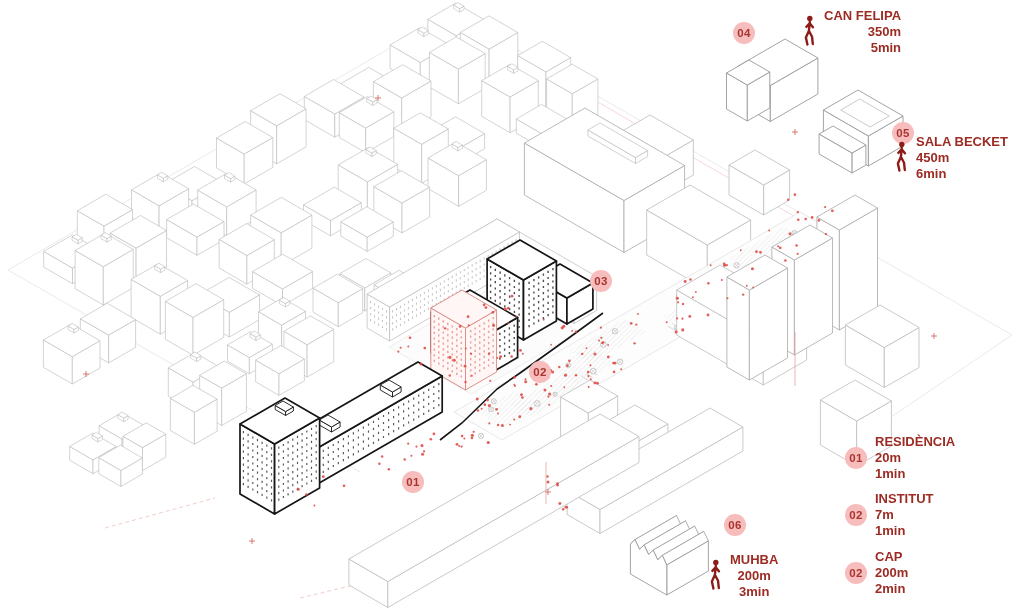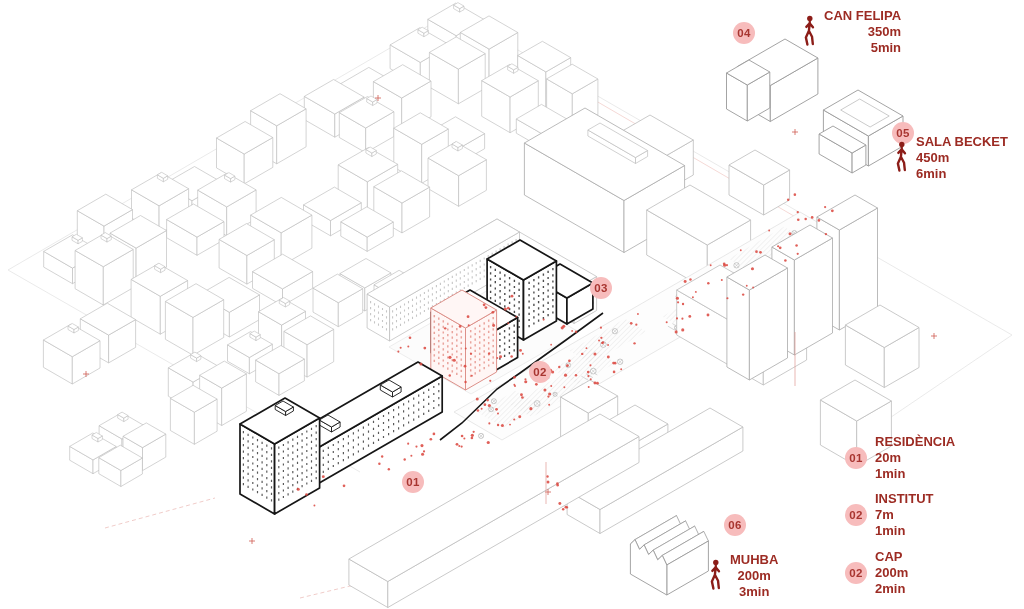--- a/index.html
+++ b/index.html
@@ -590,21 +590,21 @@
       <path d="M694.7,526.1L699.3,535.8L657.7,559.8L653.2,550.1Z" fill="#fff" stroke="#9a9a9a" stroke-width="0.8" stroke-linejoin="round"></path>
       <path d="M699.3,535.8L703.8,531.4L662.3,555.4L657.7,559.8Z" fill="#fff" stroke="#9a9a9a" stroke-width="0.8" stroke-linejoin="round"></path>
       <path d="M703.8,531.4L708.4,541.0L666.8,565.0L662.3,555.4Z" fill="#fff" stroke="#9a9a9a" stroke-width="0.8" stroke-linejoin="round"></path>
       <path d="M708.4,541.0L666.8,565.0L666.8,595.0L708.4,571.0Z" fill="#fff" stroke="#9a9a9a" stroke-width="0.9" stroke-linejoin="round"></path>
       <path d="M630.4,544.0L635.0,539.6L639.5,549.3L644.1,544.9L648.6,554.5L653.2,550.1L657.7,559.8L662.3,555.4L666.8,565.0L666.8,595.0L630.4,574.0Z" fill="#fff" stroke="#9a9a9a" stroke-width="0.9" stroke-linejoin="round"></path>
     </g>
 </svg>
 
 <div class="pin pin-abs" style="left:402px;top:471px;">01</div>
 <div class="pin pin-abs" style="left:529px;top:361px;">02</div>
-<div class="pin pin-abs" style="left:590px;top:277px;">03</div>
+<div class="pin pin-abs" style="left:590px;top:270px;">03</div>
 <div class="pin pin-abs" style="left:733px;top:22px;">04</div>
 <div class="pin pin-abs" style="left:892px;top:106px;margin-top:16px;">05</div>
 <div class="pin pin-abs" style="left:724px;top:514px;">06</div>
 
 <div class="poi-row" style="left:802px;top:8px;text-align:right;">
   <svg class="walker" width="15" height="36" viewBox="0 0 10 22">
     <circle cx="5.2" cy="2" r="1.8" fill="currentColor"></circle>
     <path d="M5.2 4.2 L4.6 10.2 M5.1 5.2 L7.3 7.9 M5.1 5.2 L2.9 7.6 M4.6 10.2 L6.7 14.2 L7.2 19 M4.6 10.2 L2.6 14.6 L3.6 19.4" stroke="currentColor" stroke-width="1.6" fill="none" stroke-linecap="round" stroke-linejoin="round"></path>
   </svg>
   <div class="poi-text">

